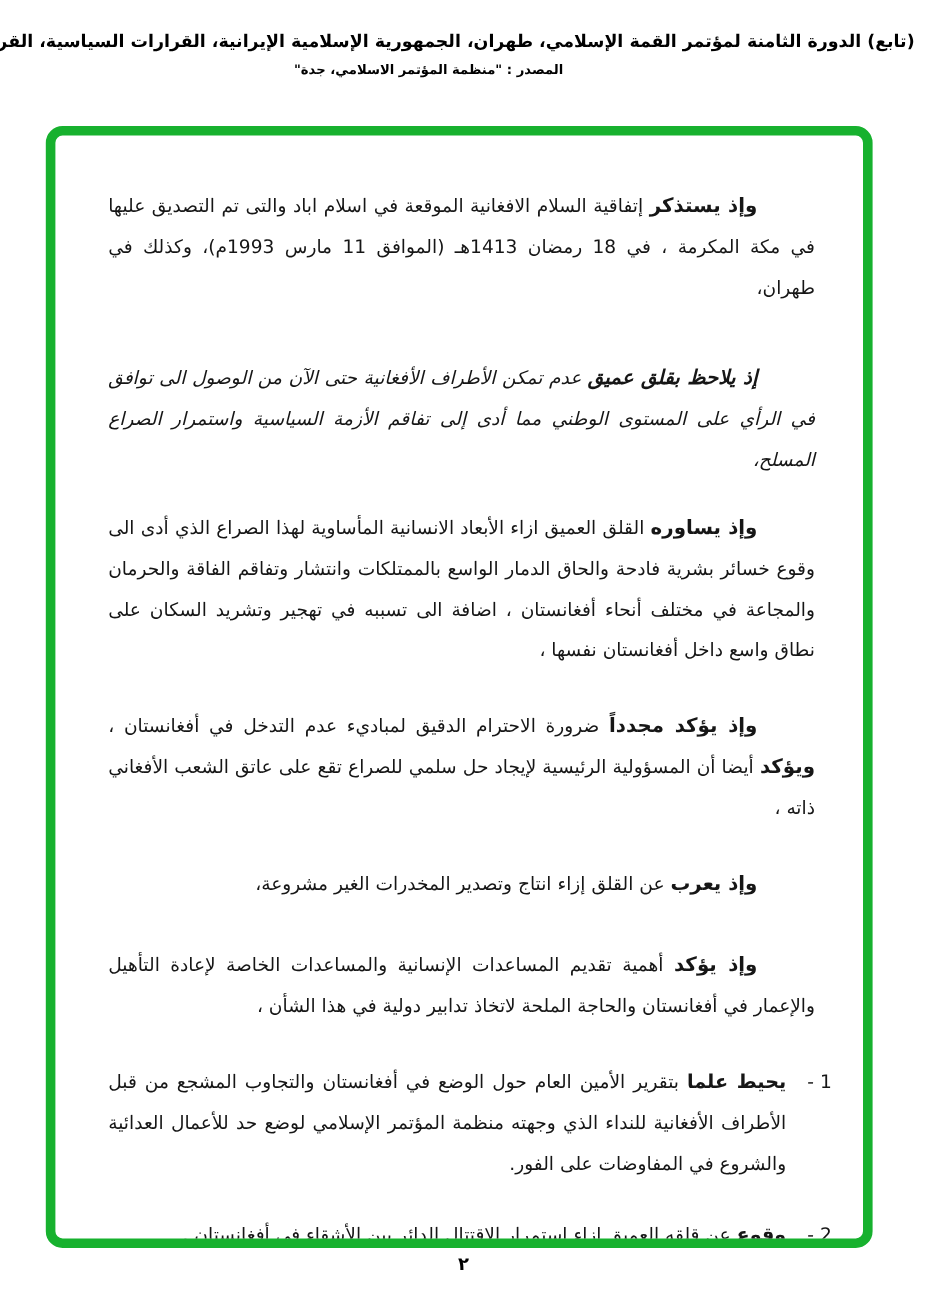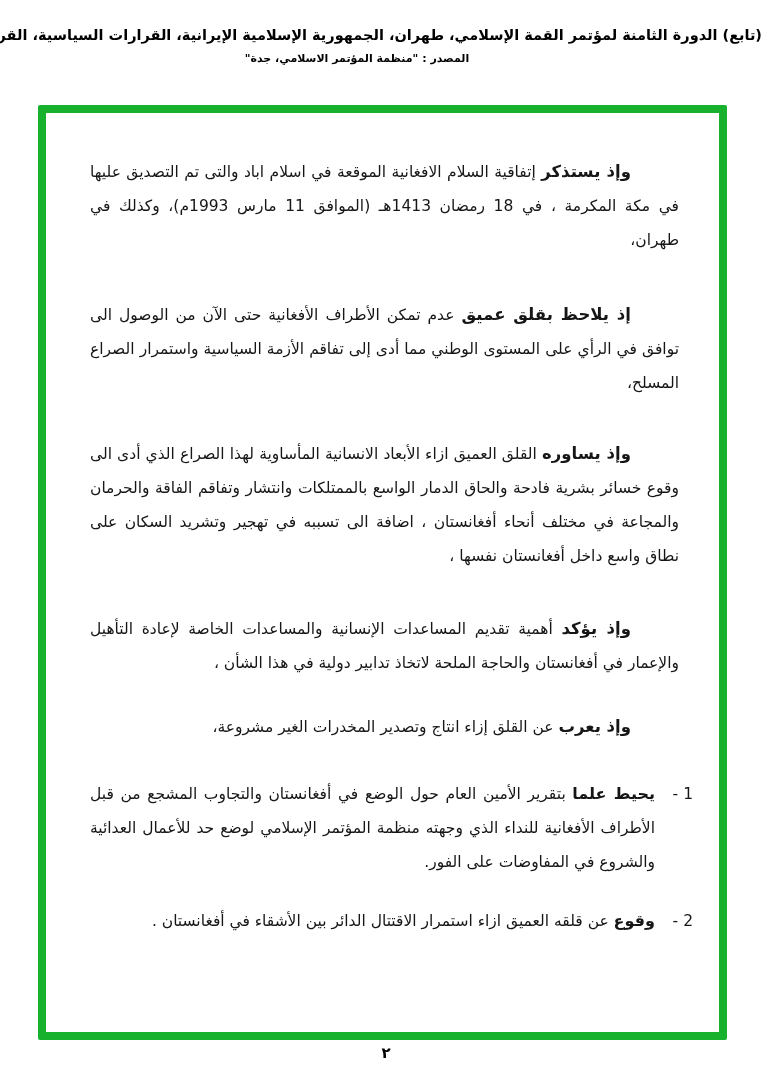--- a/index.html
+++ b/index.html
@@ -23,36 +23,36 @@
     position: absolute; top: 52px; left: 0; right: 0;
     text-align: center;
     font-size: 11px; font-weight: bold; color: #000;
     transform: translateX(-29px); 
   }
   .frame {
     position: absolute; left: 38px; top: 105px;
     width: 689px; height: 935px;
     box-sizing: border-box;
     border: 8px solid #17b12e;
-    border-radius: 2px;
+    border-radius: 14px;
     padding: 42px 40px 18px 44px;
     overflow: hidden;
     background: #ffffff;
   }
   .para {
     margin: 0;
     font-size: 15.5px;
     line-height: 34px;
     text-align: justify;
     text-indent: 48px; 
   }
   .para b { font-size: 16.5px; }
   .m1 { margin-bottom: 41px; }
-  .m2 { margin-bottom: 37px; }
-  .m3 { margin-bottom: 39px; }
+  .m2 { margin-bottom: 23px; font-style: italic; }
+  .m3 { margin-bottom: 29px; }
   .m4 { margin-bottom: 30px; }
   .m5 { margin-bottom: 33px; }
   .m6 { margin-bottom: 30px; }
   .item {
     display: flex;
     margin: 0 0 25px 0;
     font-size: 15.5px;
     line-height: 34px;
   }
   .item .num {
@@ -78,24 +78,25 @@
 <div class="doc-source">المصدر :  "منظمة المؤتمر الاسلامي، جدة"</div>
 
 <div class="frame">
 
   <p class="para m1"><b>وإذ يستذكر</b><span> إتفاقية السلام الافغانية الموقعة في اسلام اباد والتى تم التصديق عليها في مكة المكرمة ، في 18 رمضان 1413هـ  (الموافق 11 مارس 1993م)، وكذلك في طهران،</span></p>
 
   <p class="para m2"><b>إذ يلاحظ بقلق عميق</b><span> عدم تمكن الأطراف الأفغانية حتى الآن من الوصول الى توافق في الرأي على المستوى الوطني مما أدى إلى تفاقم الأزمة السياسية واستمرار الصراع المسلح،</span></p>
 
   <p class="para m3"><b>وإذ يساوره</b><span> القلق العميق ازاء الأبعاد الانسانية المأساوية لهذا الصراع الذي أدى الى وقوع خسائر بشرية فادحة والحاق الدمار الواسع بالممتلكات وانتشار وتفاقم الفاقة والحرمان والمجاعة في مختلف أنحاء أفغانستان ، اضافة الى تسببه في تهجير وتشريد السكان على نطاق واسع داخل أفغانستان نفسها ،</span></p>
 
+  <p class="para m4"><b>وإذ يؤكد مجدداً</b><span> ضرورة الاحترام الدقيق لمباديء عدم التدخل في أفغانستان ، </span><b>ويؤكد</b><span> أيضا أن المسؤولية الرئيسية لإيجاد حل سلمي للصراع تقع على عاتق الشعب الأفغاني ذاته ،</span></p>
+
+  <p class="para m5"><b>وإذ يعرب</b><span> عن القلق إزاء انتاج وتصدير المخدرات الغير مشروعة،</span></p>
 
   <p class="para m6"><b>وإذ يؤكد</b><span> أهمية تقديم المساعدات الإنسانية  والمساعدات الخاصة لإعادة التأهيل والإعمار في أفغانستان والحاجة الملحة لاتخاذ تدابير دولية في هذا الشأن ،</span></p>
-
-  <p class="para m5"><b>وإذ يعرب</b><span> عن القلق إزاء انتاج وتصدير المخدرات الغير مشروعة،</span></p>
 
   <div class="item">
     <span class="num">1 -</span>
     <div class="item-text"><b>يحيط علما</b><span> بتقرير الأمين العام حول الوضع في أفغانستان والتجاوب المشجع من قبل الأطراف الأفغانية للنداء الذي وجهته منظمة المؤتمر الإسلامي لوضع حد للأعمال العدائية والشروع في المفاوضات على الفور.</span></div>
   </div>
 
   <div class="item">
     <span class="num">2 -</span>
     <div class="item-text"><b>وقوع</b><span> عن قلقه العميق ازاء استمرار الاقتتال الدائر بين الأشقاء في أفغانستان .</span></div>
   </div>

